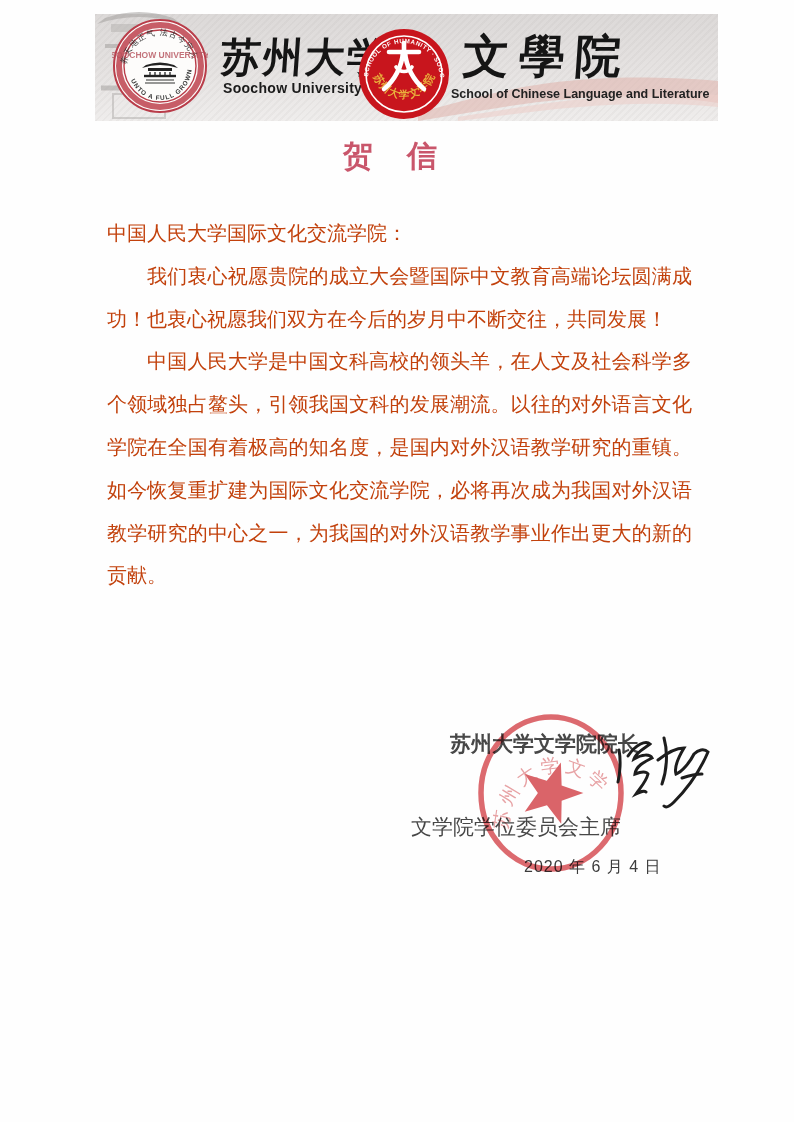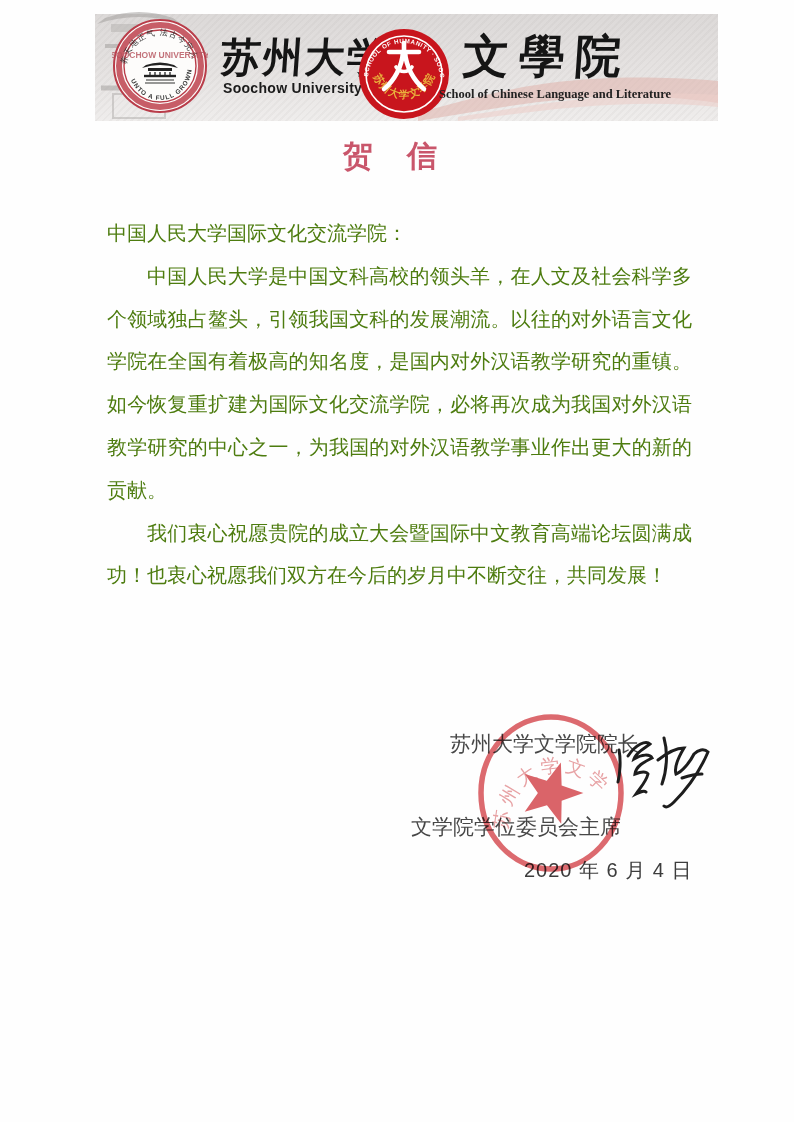--- a/index.html
+++ b/index.html
@@ -39,52 +39,52 @@
   }
   .szdx-zh { left:126px; top:16px; font-size:40px; letter-spacing:2px; }
   .szdx-en {
     position:absolute; left:128px; top:66px;
     font-family:"Liberation Sans", sans-serif;
     font-weight:bold; font-size:14px; color:#1b1b1b; letter-spacing:.3px;
   }
   .emblem { position:absolute; left:263px; top:13px; }
   .wxy-zh { left:368px; top:12px; font-size:46px; letter-spacing:10px; }
   .wxy-en {
-    position:absolute; left:344px; top:73px;
-    font-family:Liberation Serif, serif;
+    position:absolute; left:356px; top:73px;
+    font-family:Liberation Sans, sans-serif;
     font-weight:bold; font-size:12.5px; color:#222;
   }
 
   
   .letter-title {
     position:absolute; left:0; top:136px; width:794px;
     text-align:center;
     font-size:30px; font-weight:bold;
     color:#c9566b;
     letter-spacing:2px;
     transform: translateX(-6px);
   }
 
   
   .letter-body {
     position:absolute; left:107px; top:212px; width:585px;
     font-size:20px; line-height:42.8px;
-    color:#4d7c0f;
+    color:#c2410c;
     text-align:justify;
     text-justify: inter-ideograph;
   }
   .letter-body p { text-indent:2em; }
   .letter-body .salutation { text-indent:0; }
 
   
   .sig-line { position:absolute; font-size:21px; color:#474747; white-space:nowrap; }
-  .sig-1 { left:450px; top:730px; }
+  .sig-1 { left:450px; top:730px;font-weight:bold; }
   .sig-2 { left:434px; top:771px; }
   .sig-3 { left:411px; top:813px; }
-  .date-line { left:524px; top:857px; font-family:"Liberation Sans", sans-serif; font-size:20px; color:#3c3c3c; letter-spacing:1px;}
+  .date-line { left:524px; top:857px; font-family:"Liberation Sans", sans-serif; font-size:16px; color:#3c3c3c; letter-spacing:1px;}
 
   .stamp { position:absolute; left:476px; top:710px; mix-blend-mode:multiply; }
   .hand-sign { position:absolute; left:612px; top:726px; }
 </style>
 </head>
 <body>
 
 <div class="page">
 
   <div class="banner">
@@ -163,22 +163,22 @@
     </svg>
 
     <div class="calli-zh wxy-zh">文學院</div>
     <div class="wxy-en">School of Chinese Language and Literature</div>
   </div>
 
   <div class="letter-title">贺　信</div>
 
   <div class="letter-body">
     <p class="salutation">中国人民大学国际文化交流学院：</p>
+    <p>我们衷心祝愿贵院的成立大会暨国际中文教育高端论坛圆满成功！也衷心祝愿我们双方在今后的岁月中不断交往，共同发展！</p>
     <p>中国人民大学是中国文科高校的领头羊，在人文及社会科学多个领域独占鳌头，引领我国文科的发展潮流。以往的对外语言文化学院在全国有着极高的知名度，是国内对外汉语教学研究的重镇。如今恢复重扩建为国际文化交流学院，必将再次成为我国对外汉语教学研究的中心之一，为我国的对外汉语教学事业作出更大的新的贡献。</p>
-    <p>我们衷心祝愿贵院的成立大会暨国际中文教育高端论坛圆满成功！也衷心祝愿我们双方在今后的岁月中不断交往，共同发展！</p>
   </div>
 
   <div class="sig-line sig-1">苏州大学文学院院长</div>
   <div class="sig-line sig-3">文学院学位委员会主席</div>
   <div class="sig-line date-line">2020 年 6 月 4 日</div>
 
   <svg class="stamp" width="150" height="166" viewBox="0 0 150 166">
     <defs>
       <path id="stampArc" d="M25,110 A53,58 0 0 1 125,96"></path>
     </defs>

